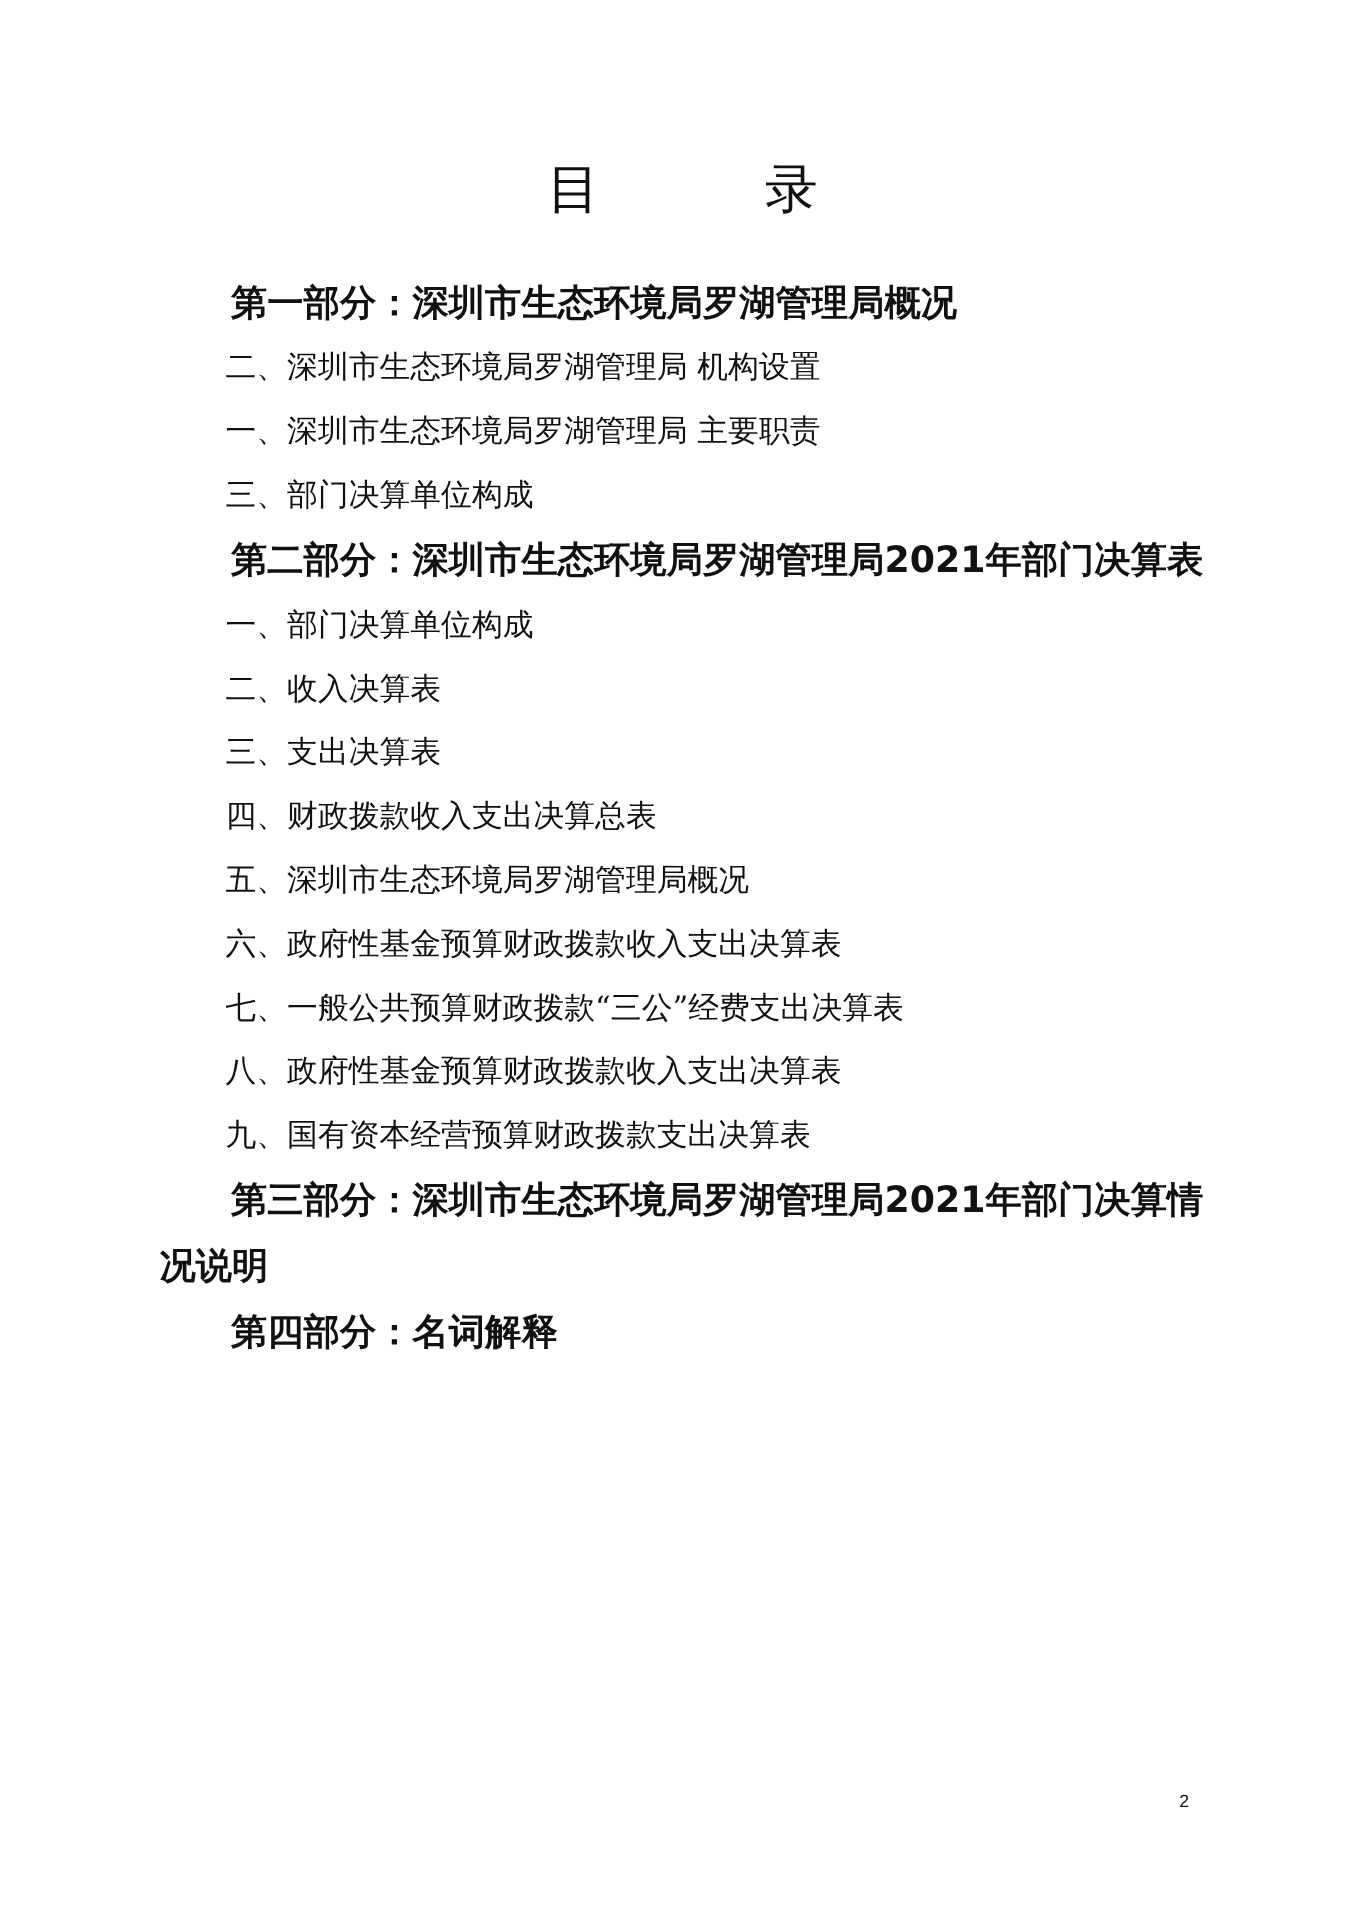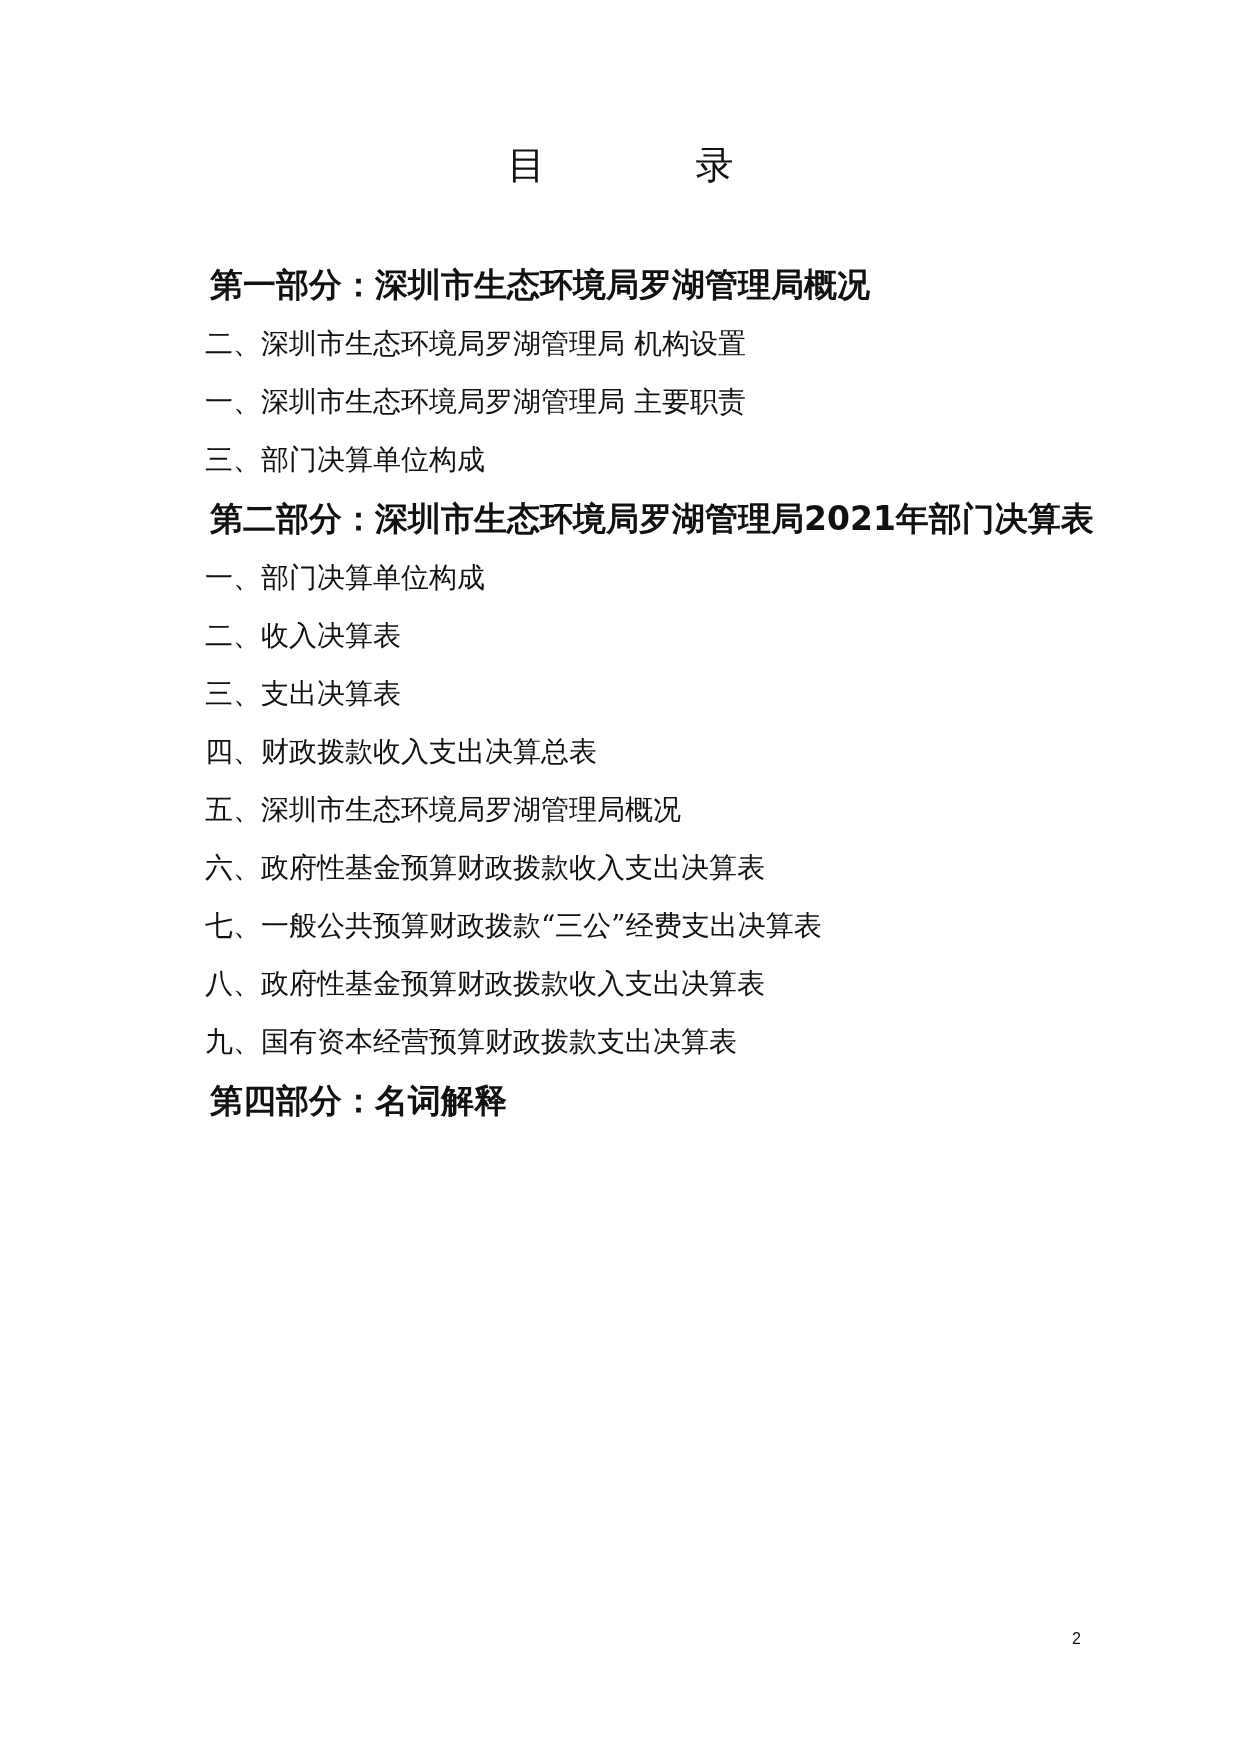--- a/index.html
+++ b/index.html
@@ -1,22 +1,22 @@
 <!DOCTYPE html>
 <html><head>
 <meta charset="utf-8">
 <style>
   html, body { margin: 0; padding: 0; background: #ffffff; }
   body { width: 1241px; height: 1755px; position: relative; overflow: hidden;
          font-family: "DejaVu Serif", "Liberation Serif", serif; color: #111; }
   .title { position: absolute; top: 140px; left: 0; width: 1241px; text-align: center;
-           font-size: 38px; font-weight: normal; letter-spacing: 0; }
+           font-size: 48px; font-weight: normal; letter-spacing: 0; }
   .title span { display: inline-block; }
   .title .gap { width: 150px; }
-  .toc { position: absolute; top: 255px; left: 145px; width: 960px; }
+  .toc { position: absolute; top: 245px; left: 145px; width: 960px; }
   .part { font-family: "DejaVu Sans", "Liberation Sans", sans-serif; font-weight: bold;
           font-size: 33px; line-height: 60px; text-indent: 65px; margin: 0; }
   .item { font-size: 28px; line-height: 58px; padding-left: 60px; margin: 0; font-weight: normal; }
   .page-num { position: absolute; top: 1630px; left: 1072px; font-size: 16px;
               font-family: "Liberation Sans", sans-serif; }
 </style>
 </head>
 <body>
 
 <div class="title">
@@ -33,16 +33,17 @@
   <p class="item">一、部门决算单位构成</p>
   <p class="item">二、收入决算表</p>
   <p class="item">三、支出决算表</p>
   <p class="item">四、财政拨款收入支出决算总表</p>
   <p class="item">五、深圳市生态环境局罗湖管理局概况</p>
   <p class="item">六、政府性基金预算财政拨款收入支出决算表</p>
   <p class="item">七、一般公共预算财政拨款“三公”经费支出决算表</p>
   <p class="item">八、政府性基金预算财政拨款收入支出决算表</p>
   <p class="item">九、国有资本经营预算财政拨款支出决算表</p>
 
+  <p class="part">第三部分：深圳市生态环境局罗湖管理局2021年部门决算情况说明</p>
   <p class="part">第四部分：名词解释</p>
 </div>
 
 <div class="page-num">2</div>
 
 </body></html>

